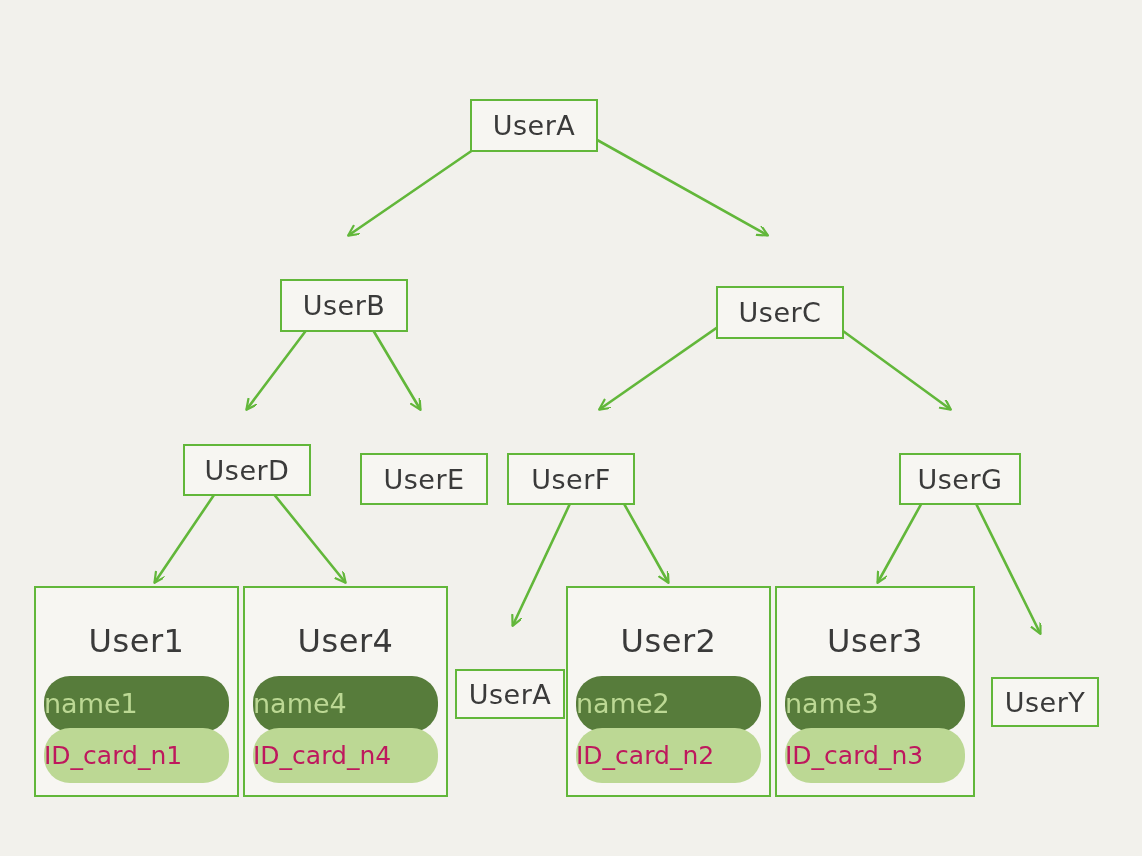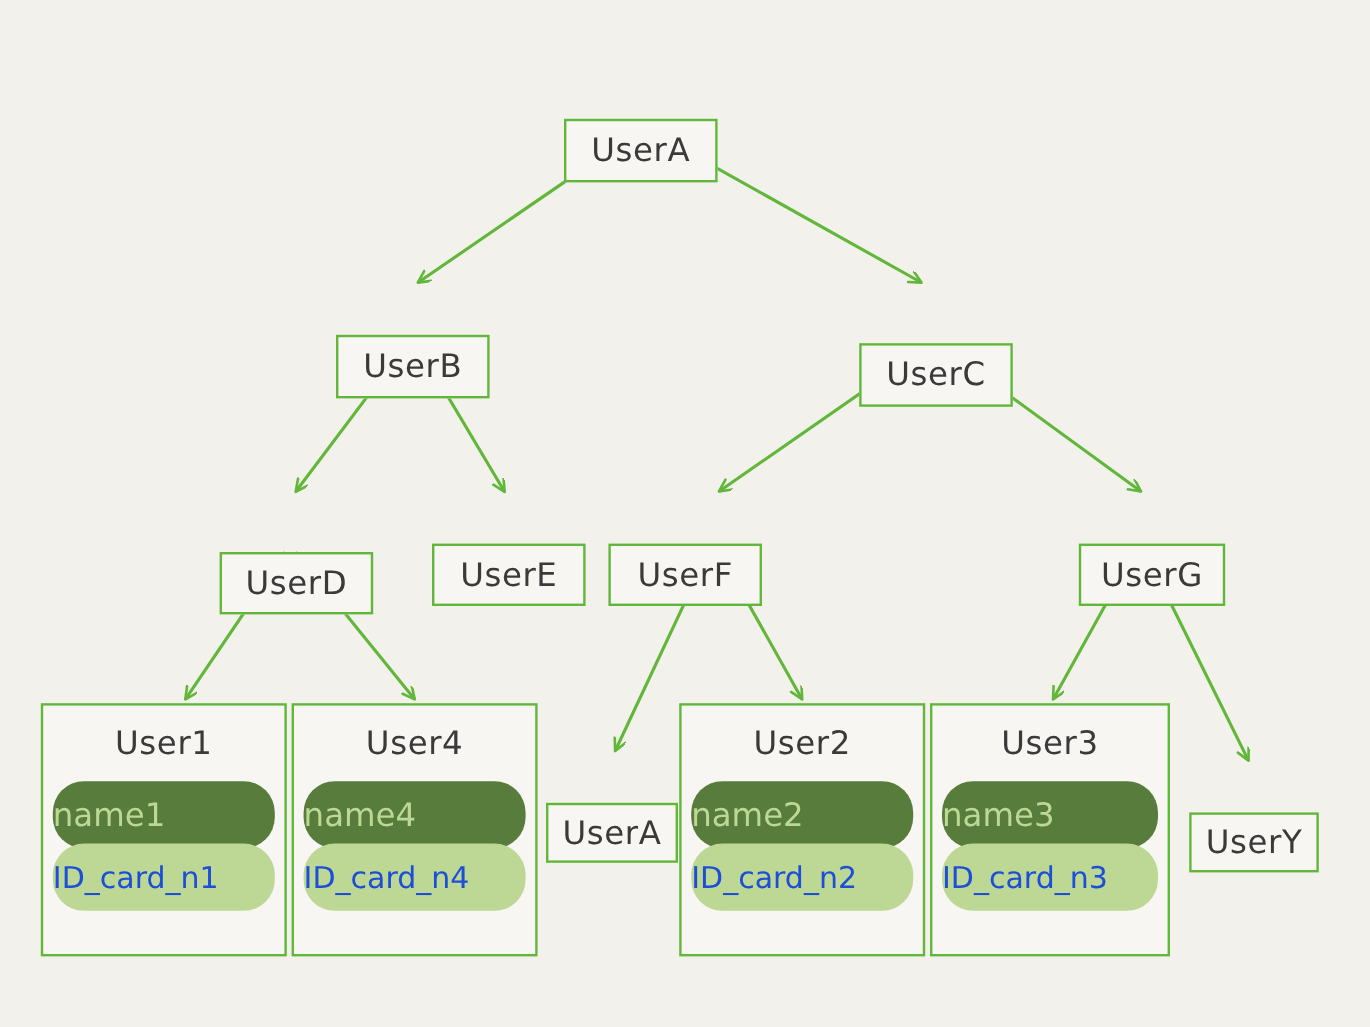--- a/index.html
+++ b/index.html
@@ -44,23 +44,23 @@
     box-sizing: border-box;
     border: 2.5px solid #62b73a;
     background: #f7f6f2;
     display: flex;
     flex-direction: column;
     align-items: center;
     padding: 10px 8px 12px 8px;
   }
   .card-title {
     color: #3a3a3a;
-    font-size: 27px;
+    font-size: 32px;
     letter-spacing: 0.5px;
-    margin-top: 6px;
+    margin-top: 24px;
     margin-bottom: 16px;
     white-space: nowrap;
   }
   .pill {
     box-sizing: border-box;
     width: 100%;
     display: flex;
     align-items: center;
     justify-content: flex-start;
     white-space: nowrap;
@@ -68,21 +68,21 @@
   .pill-name {
     background: #577c3b;
     color: #bcd894;
     border-radius: 26px;
     height: 56px;
     font-size: 27px;
     margin-bottom: -4px;
   }
   .pill-id {
     background: #bcd894;
-    color: #1d4ed8;
+    color: #be185d;
     border-radius: 26px;
     height: 56px;
     font-size: 25px;
   }
 </style>
 </head>
 <body>
 
 <div id="canvas">
 
@@ -124,21 +124,21 @@
     <span>UserA</span>
   </div>
 
   <div class="node" style="left:280px; top:235px; width:128px; height:53px;">
     <span>UserB</span>
   </div>
   <div class="node" style="left:716px; top:242px; width:128px; height:53px;">
     <span>UserC</span>
   </div>
 
-  <div class="node" style="left:183px; top:416px; width:128px; height:52px;">
+  <div class="node" style="left:183px; top:400px; width:128px; height:52px;">
     <span>UserD</span>
   </div>
   <div class="node" style="left:360px; top:409px; width:128px; height:52px;">
     <span>UserE</span>
   </div>
   <div class="node" style="left:507px; top:409px; width:128px; height:52px;">
     <span>UserF</span>
   </div>
   <div class="node" style="left:899px; top:409px; width:122px; height:52px;">
     <span>UserG</span>

